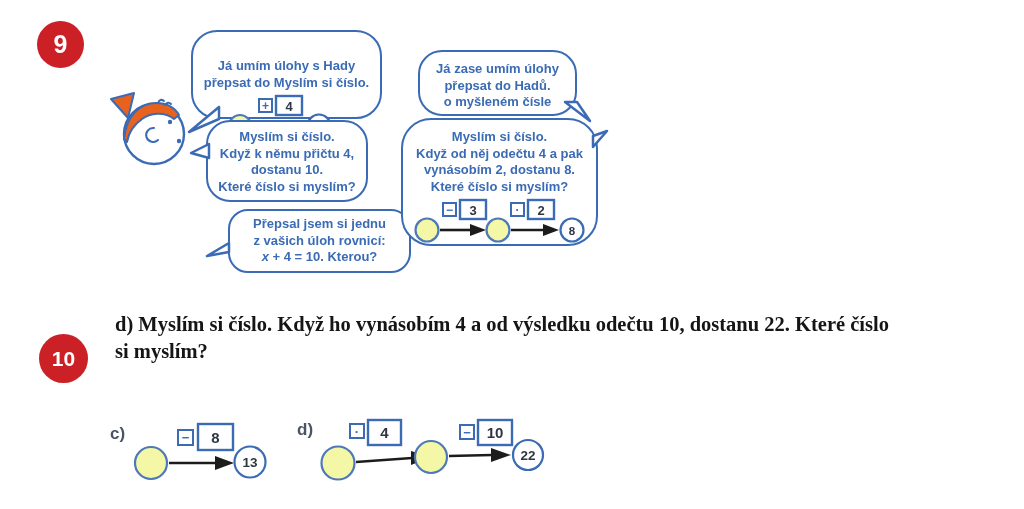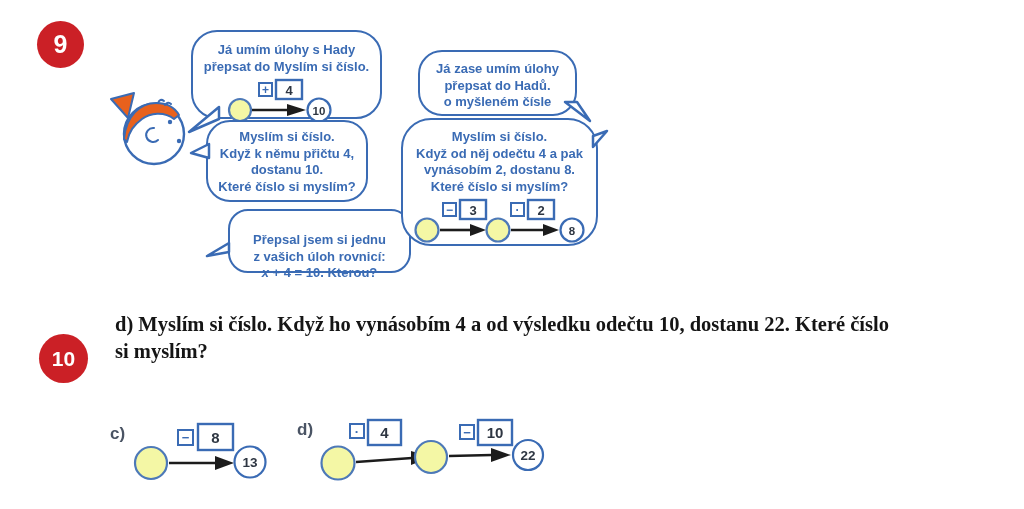--- a/index.html
+++ b/index.html
@@ -15,24 +15,24 @@
   }
   .badge9{left:37px;top:21px;width:47px;height:47px;font-size:25px;}
   .badge10{left:39px;top:334px;width:49px;height:49px;font-size:21px;}
   
   .bubble{
     position:absolute;background:#fff;border:2.5px solid #3a6bb4;border-radius:24px;
     color:#3a6bb4;font-weight:bold;text-align:center;z-index:1;
     box-sizing:border-box;
   }
   .bubble .ln{line-height:16.5px;font-size:13px;}
-  .b1{left:191px;top:30px;width:191px;height:89px;padding-top:9px;border-radius:26px;}
+  .b1{left:191px;top:30px;width:191px;height:89px;padding-top:25px;border-radius:26px;}
   .b1 .ln{line-height:17px;}
   .b2{left:206px;top:120px;width:162px;height:82px;padding-top:7px;}
-  .b3{left:228px;top:209px;width:183px;height:64px;padding-top:21px;border-radius:20px;}
+  .b3{left:228px;top:209px;width:183px;height:64px;padding-top:5px;border-radius:20px;}
   .b4{left:418px;top:50px;width:159px;height:66px;padding-top:9px;}
   .b5{left:401px;top:118px;width:197px;height:128px;padding-top:9px;border-radius:30px;}
   .tail{position:absolute;z-index:2;}
   .tail polygon{fill:#ffffff;stroke:#3a6bb4;stroke-width:2.5;stroke-linejoin:round;}
   
   .snake{display:block;margin:2px auto 0 auto;}
   .snake-abs{position:absolute;}
   .yellow{fill:#f4f7a5;stroke:#4d79b8;stroke-width:2.2;}
   .result{fill:#ffffff;stroke:#3a6bb4;stroke-width:2.2;}
   .opbox{fill:#ffffff;stroke:#3a6bb4;stroke-width:2;}

